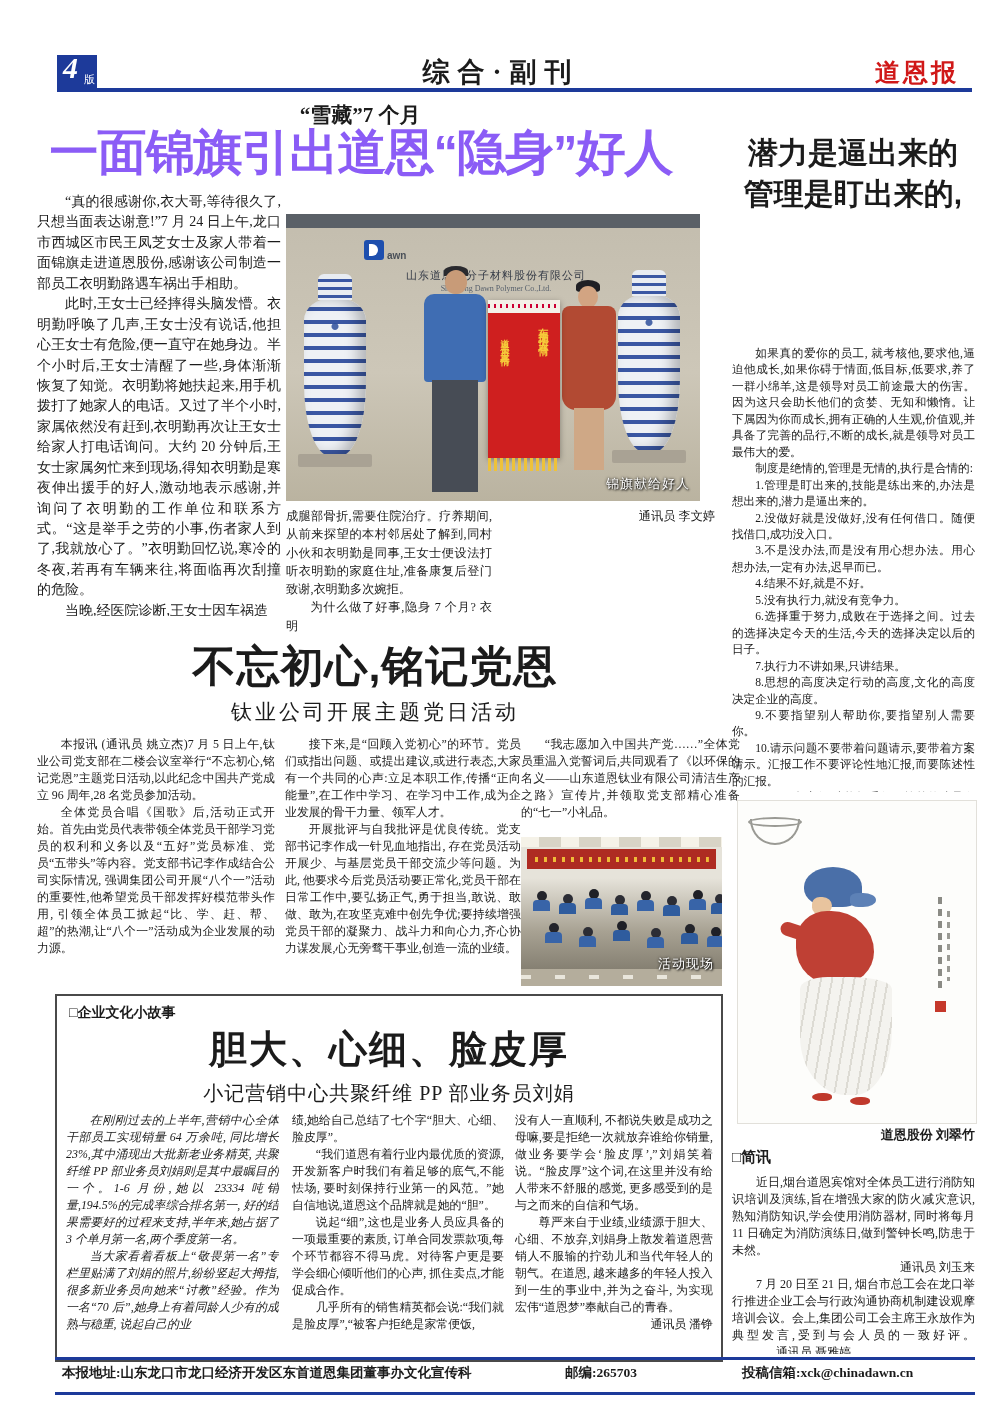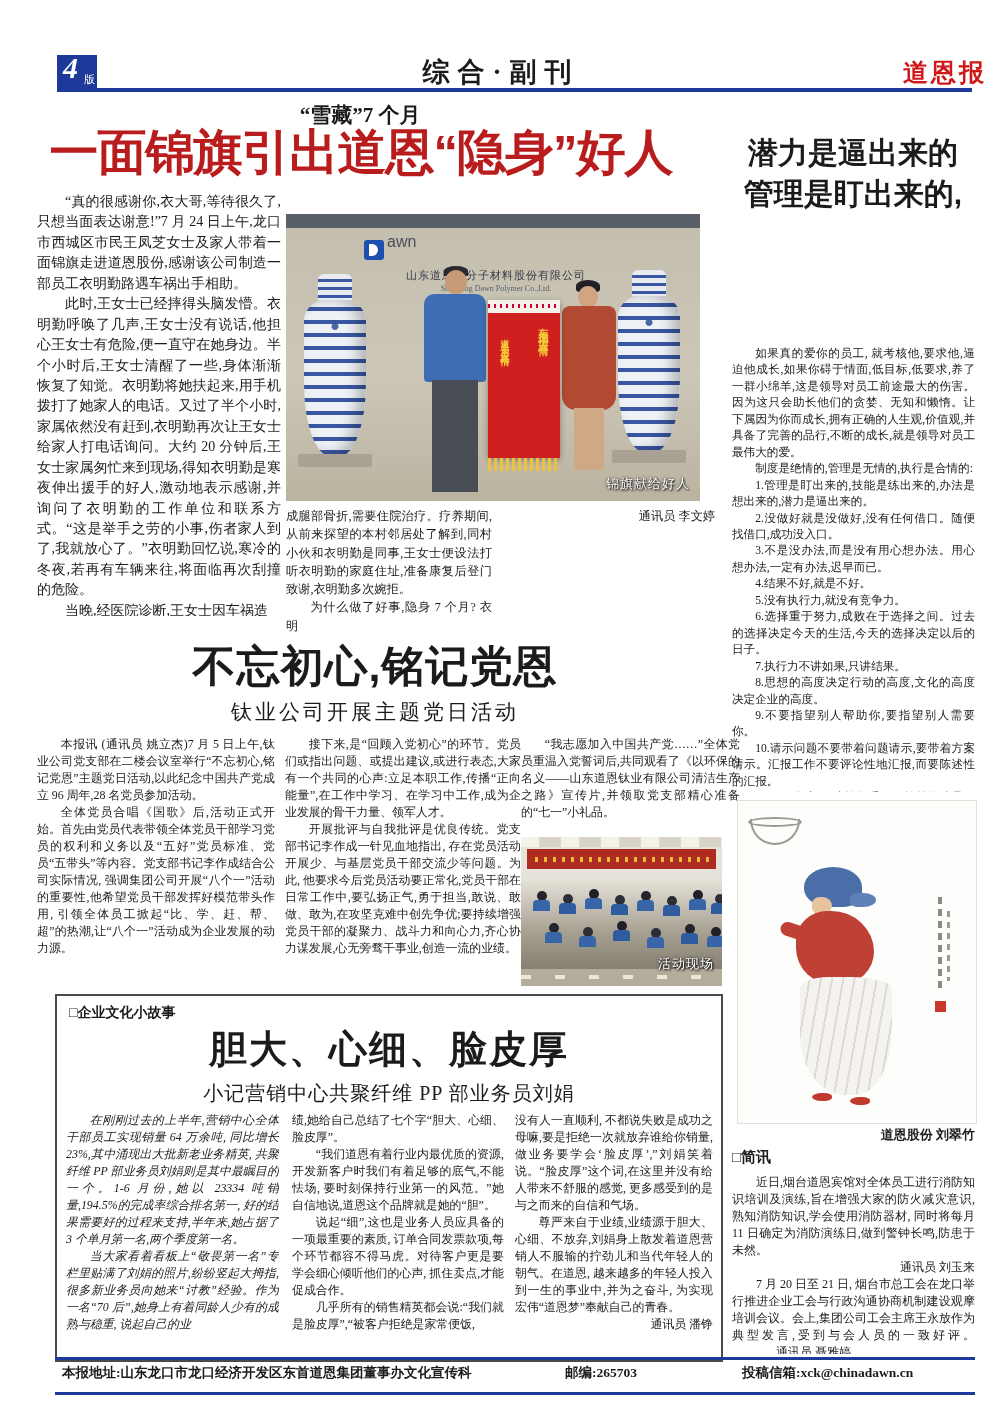--- a/index.html
+++ b/index.html
@@ -12,35 +12,35 @@
   .coltext p.cont{text-indent:0;}
   .byline{text-align:right;margin-top:3px;}
   .photo{overflow:hidden;}
   .photo-caption{position:absolute;color:#fff;font-size:13px;letter-spacing:1px;
                  text-shadow:0 0 3px rgba(0,0,0,.9),1px 1px 2px rgba(0,0,0,.9);}
   
   #pagenum-box{left:57px;top:55px;width:40px;height:33px;background:#1d3a9a;color:#fff;}
   #pagenum-box .num{position:absolute;left:6px;top:-4px;font-size:30px;font-style:italic;font-weight:bold;}
   #pagenum-box .lbl{position:absolute;right:2px;bottom:1px;font-size:11px;}
   #section-title{left:0;top:54px;width:100%;text-align:center;font-size:27px;font-weight:bold;letter-spacing:8px;}
-  #masthead{right:15px;top:56px;font-size:25px;font-weight:bold;color:#d01818;letter-spacing:3px;}
+  #masthead{right:43px;top:56px;font-size:25px;font-weight:bold;color:#d01818;letter-spacing:3px;}
   #header-rule{left:57px;top:88px;width:915px;height:4px;background:#1d3a9a;}
   
   #main-kicker{left:120px;top:101px;width:480px;text-align:center;font-size:21px;font-weight:bold;}
-  #main-headline{left:30px;top:126px;width:662px;text-align:center;color:#b91c1c;
+  #main-headline{left:30px;top:126px;width:662px;text-align:center;color:#8b5cf6;
                  font-size:49px;font-weight:900;line-height:1.08;letter-spacing:-1px;}
   #main-col1{left:37px;top:192px;width:244px;height:424px;font-size:14px;line-height:1.46;}
   #main-photo{left:286px;top:214px;width:414px;height:287px;background:linear-gradient(#c3bdae,#cdc7b8 55%,#bab3a0);}
   #main-col2{left:286px;top:507px;width:206px;height:127px;font-size:12.2px;line-height:1.5;}
   #main-col3{left:500px;top:507px;width:215px;height:127px;font-size:12.2px;line-height:1.5;}
   
   .ceiling{position:absolute;left:0;top:0;right:0;height:14px;background:#5a6067;}
   .logo-sq{position:absolute;left:78px;top:26px;width:20px;height:20px;background:#1e4fae;border-radius:3px;}
   .logo-sq:after{content:"";position:absolute;left:5px;top:4px;width:9px;height:12px;background:#fff;border-radius:0 6px 6px 0;}
-  .logo-txt{position:absolute;left:101px;top:19px;font-size:16px;color:#4a5058;font-weight:normal;}
+  .logo-txt{position:absolute;left:101px;top:36px;font-size:10px;color:#4a5058;font-weight:bold;}
   .sign-cn{position:absolute;left:60px;top:54px;width:300px;text-align:center;font-size:11px;color:#343a46;letter-spacing:1px;}
   .sign-en{position:absolute;left:60px;top:70px;width:300px;text-align:center;font-size:8px;color:#57606c;}
   .vase{position:absolute;width:62px;height:158px;background:
         radial-gradient(circle at 50% 18%,rgba(46,79,155,.85) 3px,transparent 4px),
         repeating-linear-gradient(180deg,#eef1f5 0 9px,#3a57a3 9px 13px);
         border-radius:46% 46% 42% 42%/14% 14% 46% 46%;box-shadow:inset -8px 0 14px rgba(0,0,0,.25);}
   .vase-neck{position:absolute;width:34px;height:26px;background:repeating-linear-gradient(180deg,#e8ecf2 0 5px,#3a57a3 5px 8px);
         border-radius:6px 6px 0 0;}
   .pedestal{position:absolute;width:74px;height:13px;background:#a9a294;border-radius:2px;}
   .man-head{position:absolute;width:22px;height:24px;background:#c89b78;border-radius:50% 50% 45% 45%;}

